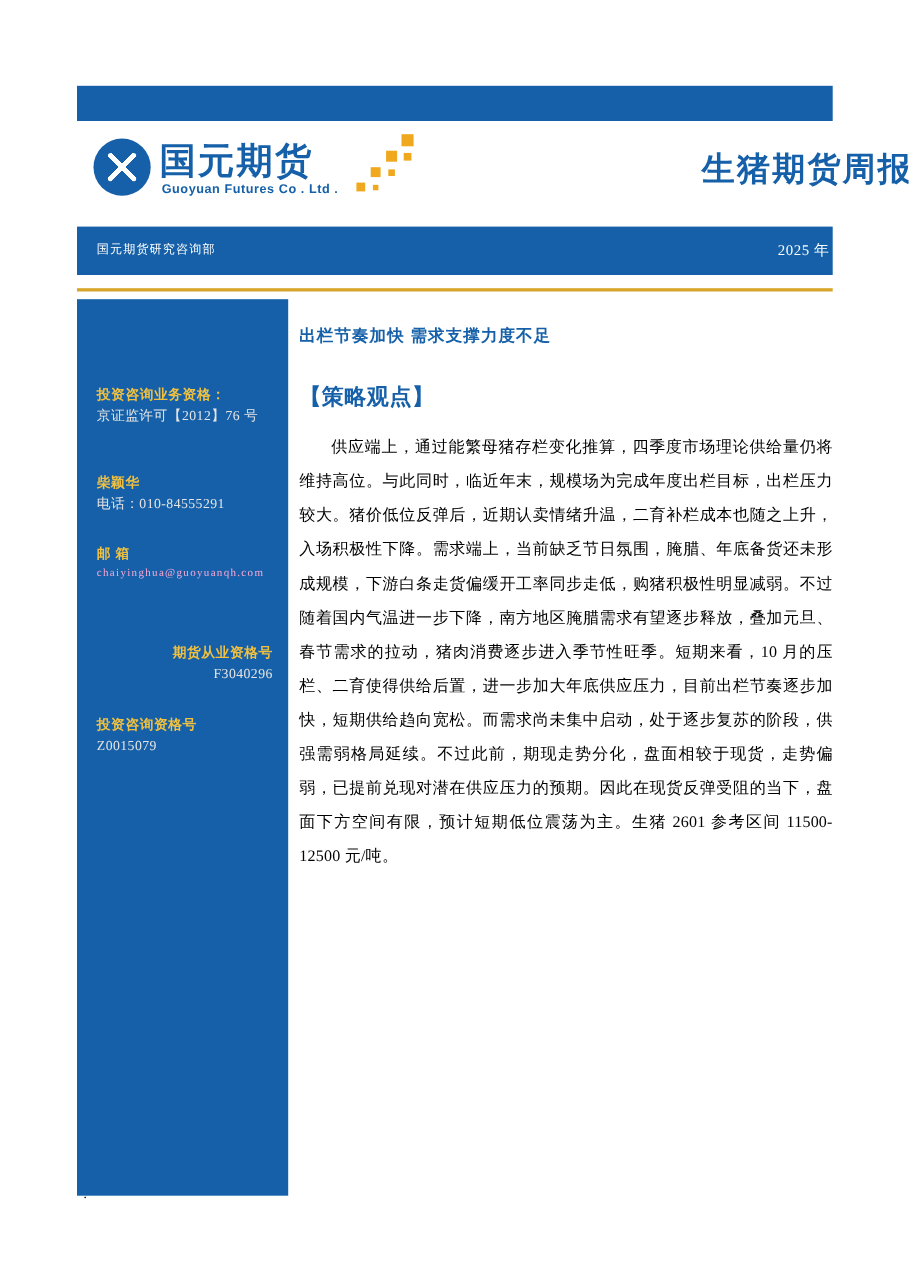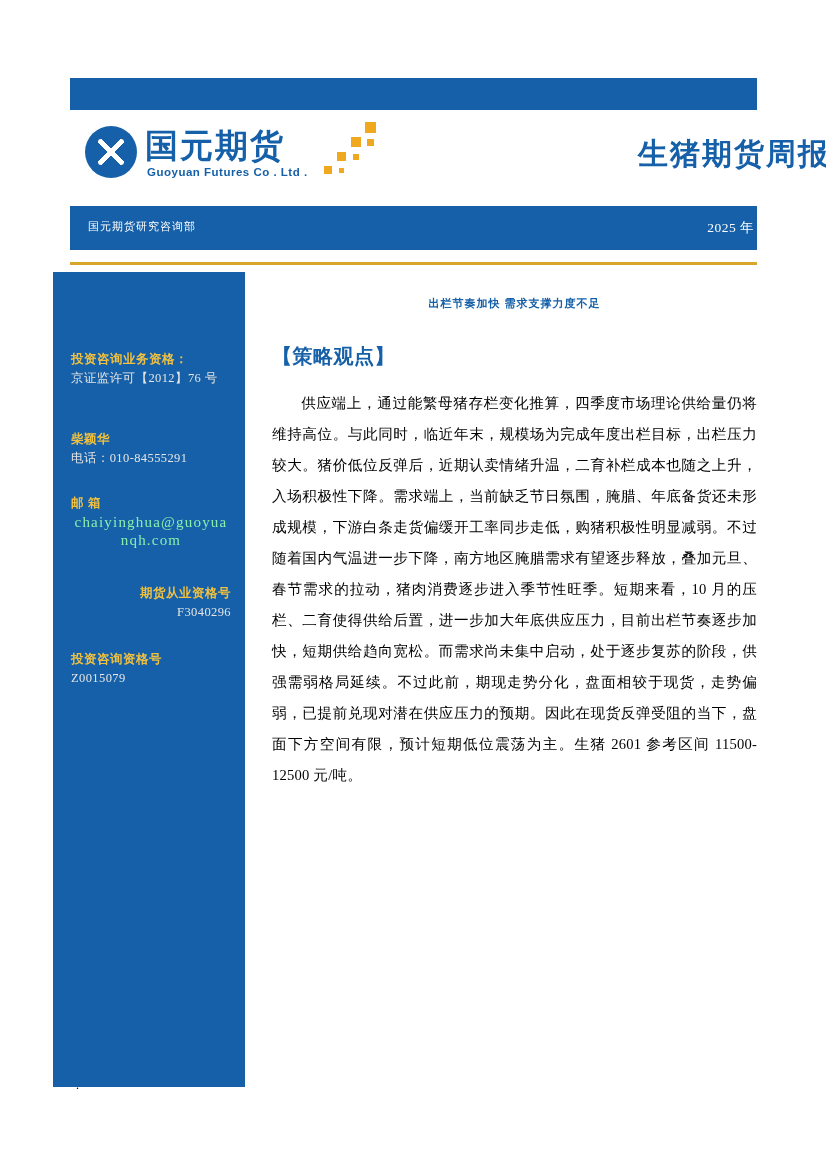--- a/index.html
+++ b/index.html
@@ -151,21 +151,21 @@
     left: 70px;
     top: 262px;
     width: 687px;
     height: 3px;
     background: #d8a62a;
   }
 
   
   .sidebar {
     position: absolute;
-    left: 53px;
+    left: 70px;
     top: 272px;
     width: 192px;
     height: 815px;
     background: #1560a8;
     color: #ffffff;
   }
   .sb-block { position: absolute; left: 18px; width: 160px; }
   .sb-label {
     color: #f0c040;
     font-family: "Liberation Sans", sans-serif;
@@ -176,46 +176,44 @@
   }
   .sb-text {
     color: #e5e5e5;
     font-family: "Liberation Serif", serif;
     font-size: 12.5px;
     line-height: 19px;
     letter-spacing: 0.4px;
     word-break: break-all;
   }
   .sb-text-mono {
-    color: #86efac;
+    color: #f9a8d4;
     font-family: "Liberation Serif", serif;
-    font-size: 15px;
+    font-size: 10px;
     line-height: 18px;
     letter-spacing: 1.2px;
     word-break: break-all;
-    text-align: center;
   }
   .sb-qual  { top: 78px; }
   .sb-name  { top: 158px; }
   .sb-mail  { top: 222px; }
   .sb-lic   { top: 312px; text-align: right; }
   .sb-adv   { top: 378px; }
 
   
   .content {
     position: absolute;
     left: 272px;
     top: 272px;
     width: 485px;
   }
   .doc-title {
     margin-top: 24px;
-    text-align: center;
-    font-family: "Liberation Sans", sans-serif;
-    font-size: 11px;
+    font-family: "Liberation Sans", sans-serif;
+    font-size: 15px;
     font-weight: bold;
     color: #1560a8;
     letter-spacing: 1px;
   }
   .section-head {
     margin-top: 32px;
     font-family: "Liberation Sans", sans-serif;
     font-size: 20px;
     font-weight: bold;
     color: #1560a8;

